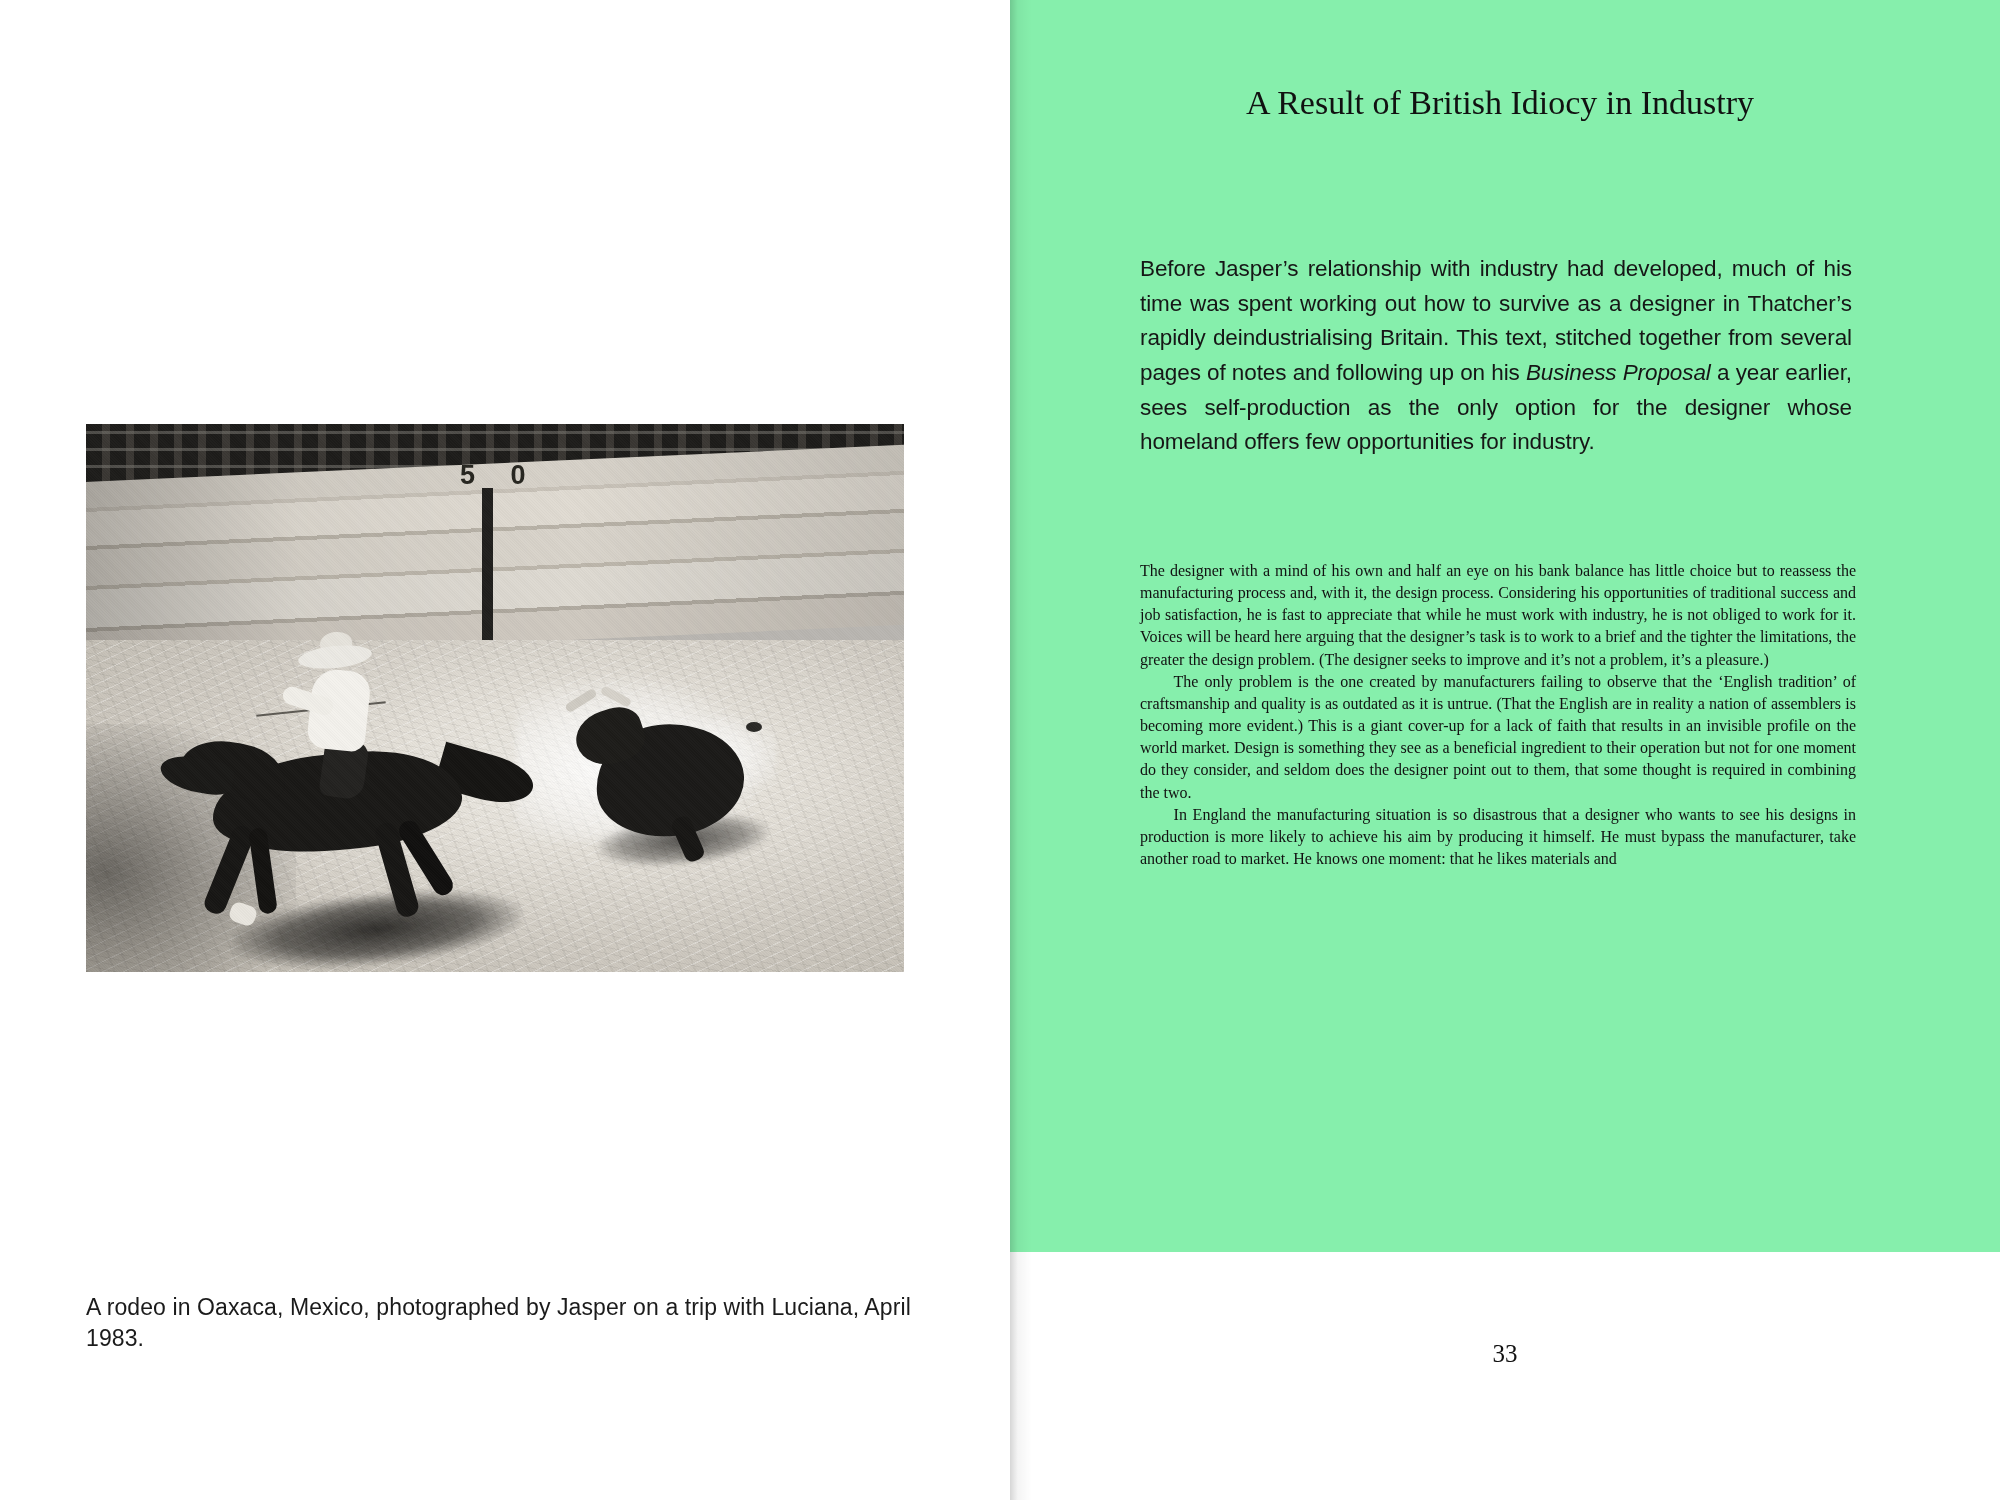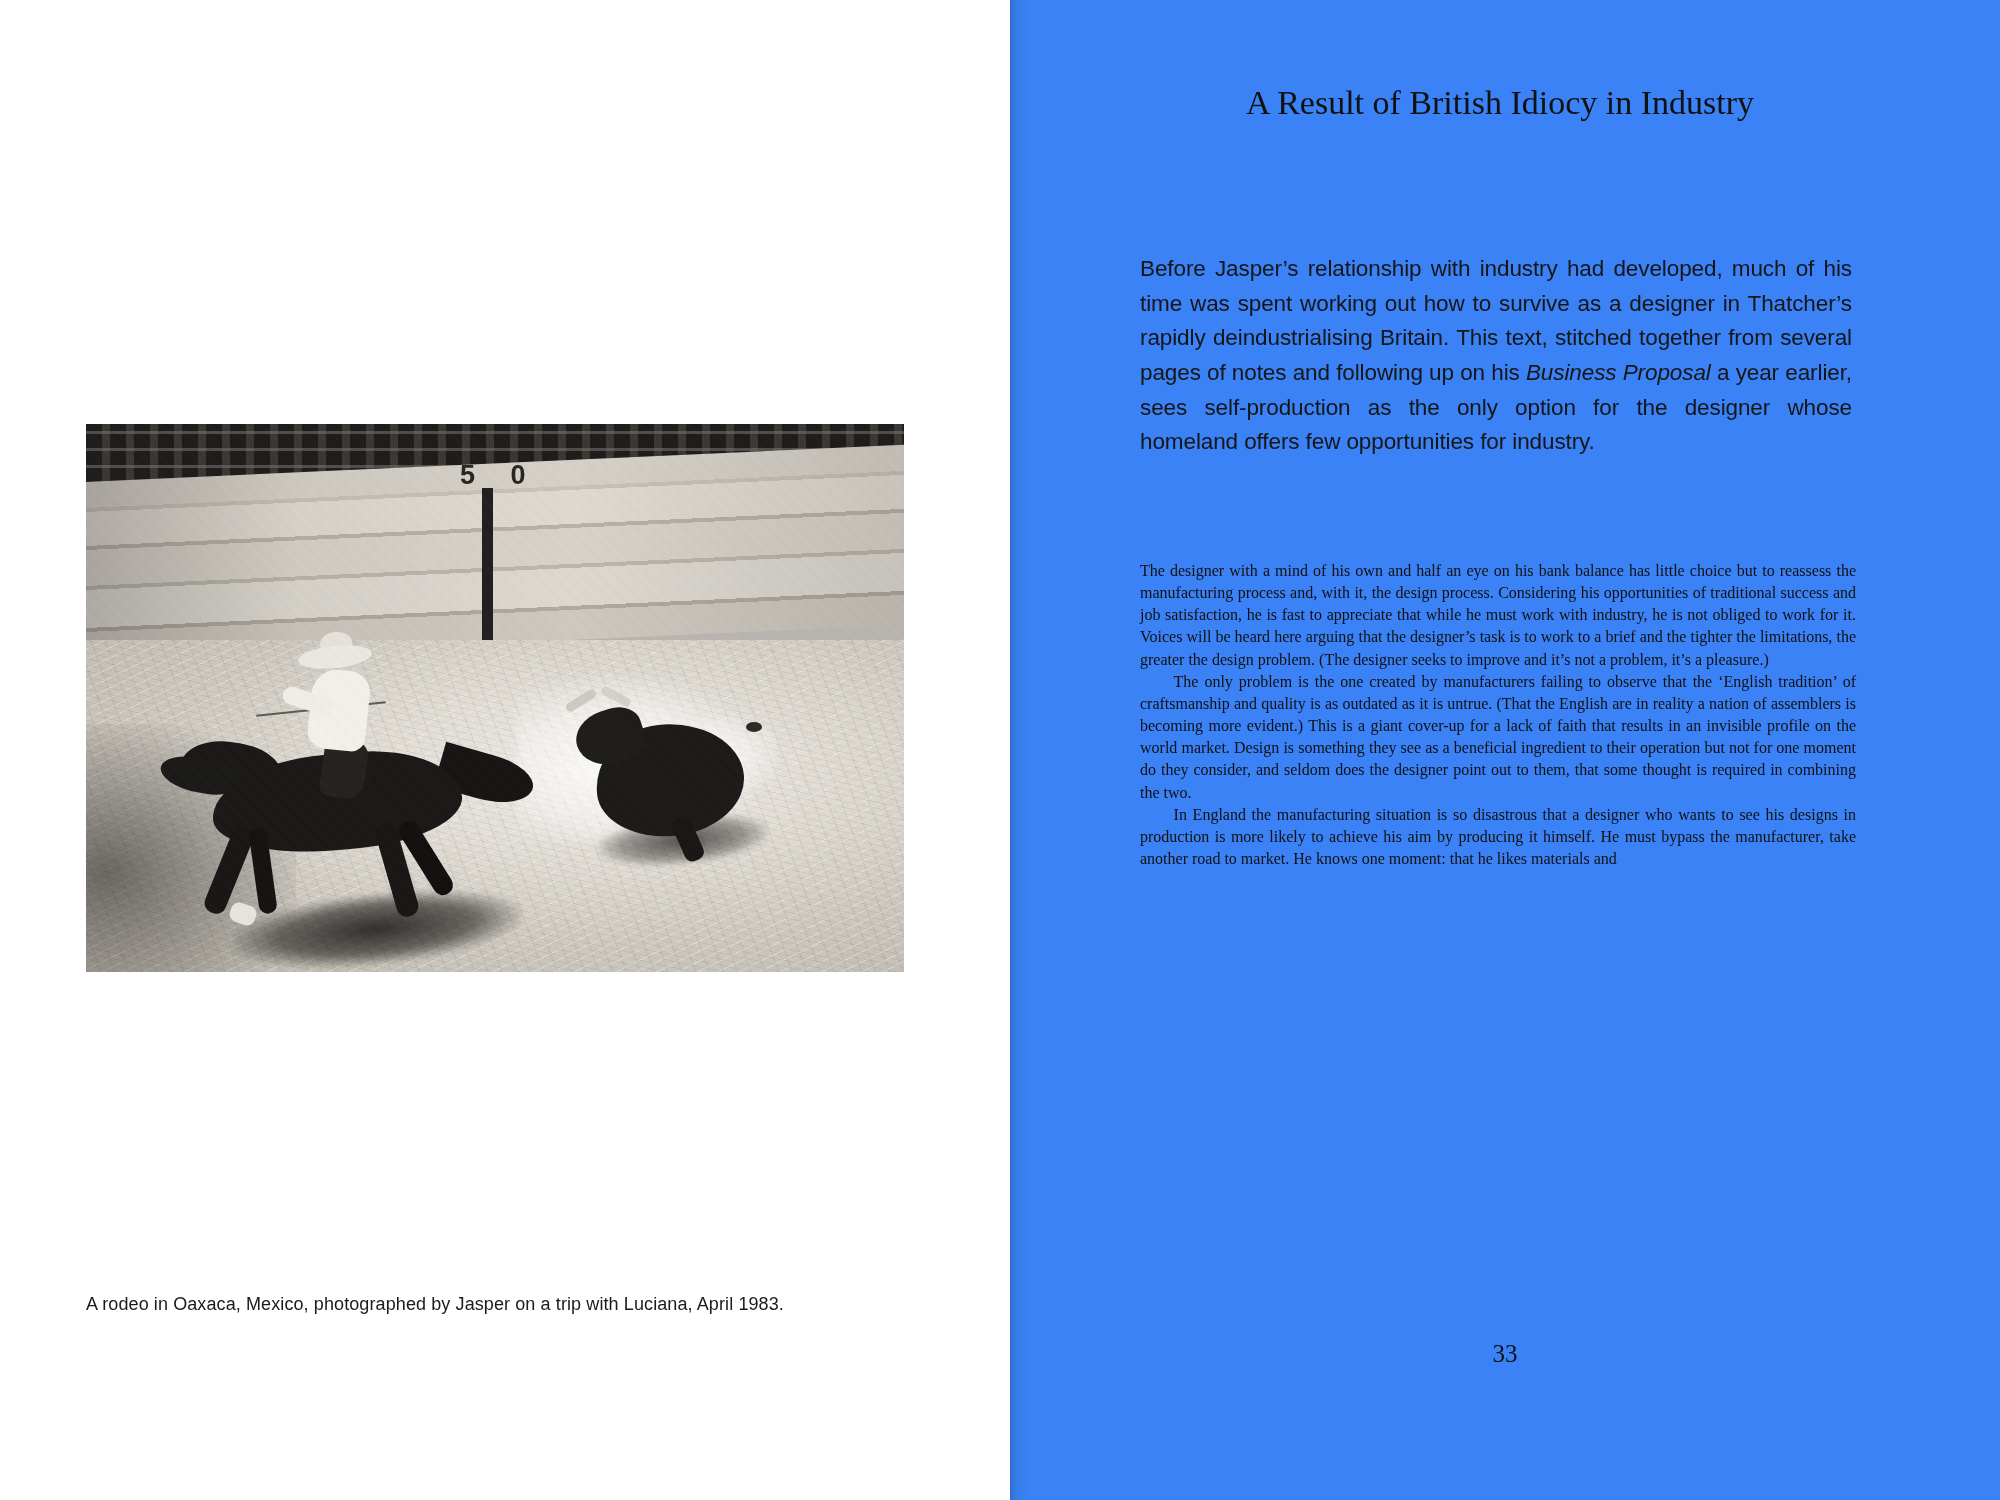--- a/index.html
+++ b/index.html
@@ -360,32 +360,32 @@
       repeating-linear-gradient(45deg, rgba(0,0,0,0.022) 0px, rgba(0,0,0,0.022) 1px, rgba(255,255,255,0.018) 1px, rgba(255,255,255,0.018) 2px);
     pointer-events: none;
   }
 
   .caption {
     position: absolute;
     left: 86px;
     top: 1292px;
     width: 840px;
     font-family: "Liberation Sans", sans-serif;
-    font-size: 18px;
+    font-size: 23px;
     line-height: 1.35;
     color: #1b1b1b;
     letter-spacing: 0.1px;
   }
 
   
   .page-right {
     position: relative;
     width: 990px;
-    height: 1500px;
-    background: #3b82f6;
+    height: 1252px;
+    background: #86efac;
     box-sizing: border-box;
   }
 
   .title-block {
     position: absolute;
     left: 50px;
     top: 82px;
     width: 880px;
     text-align: center;
     font-family: "Liberation Serif", serif;

